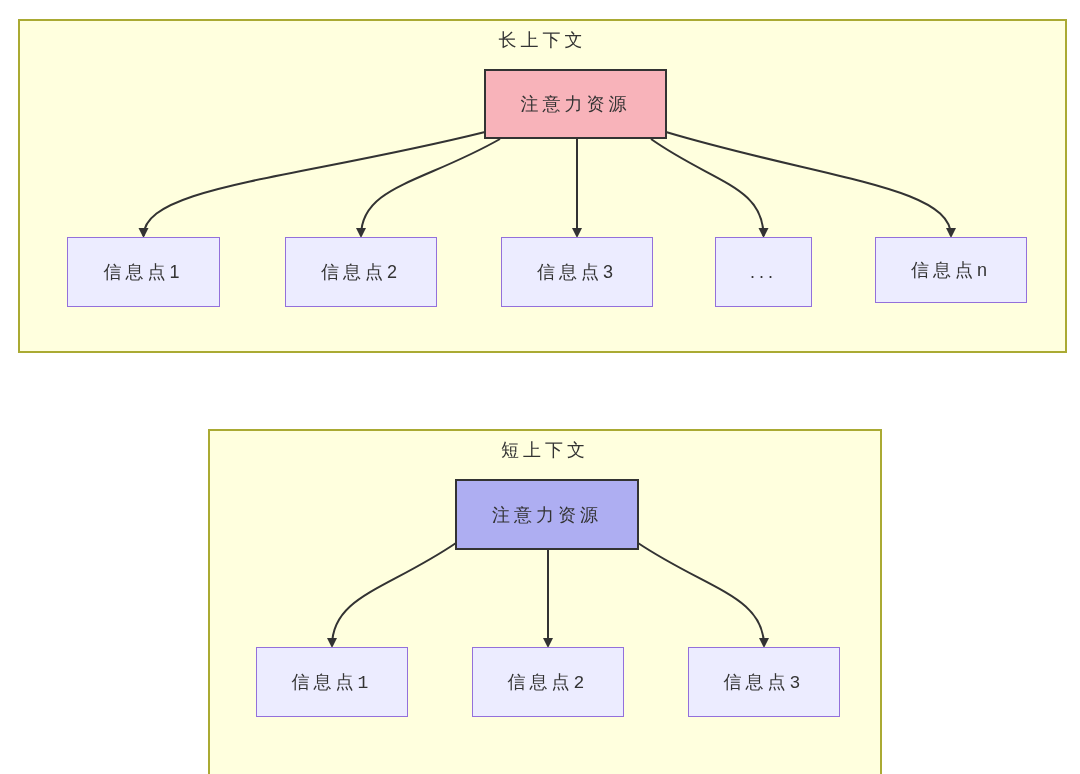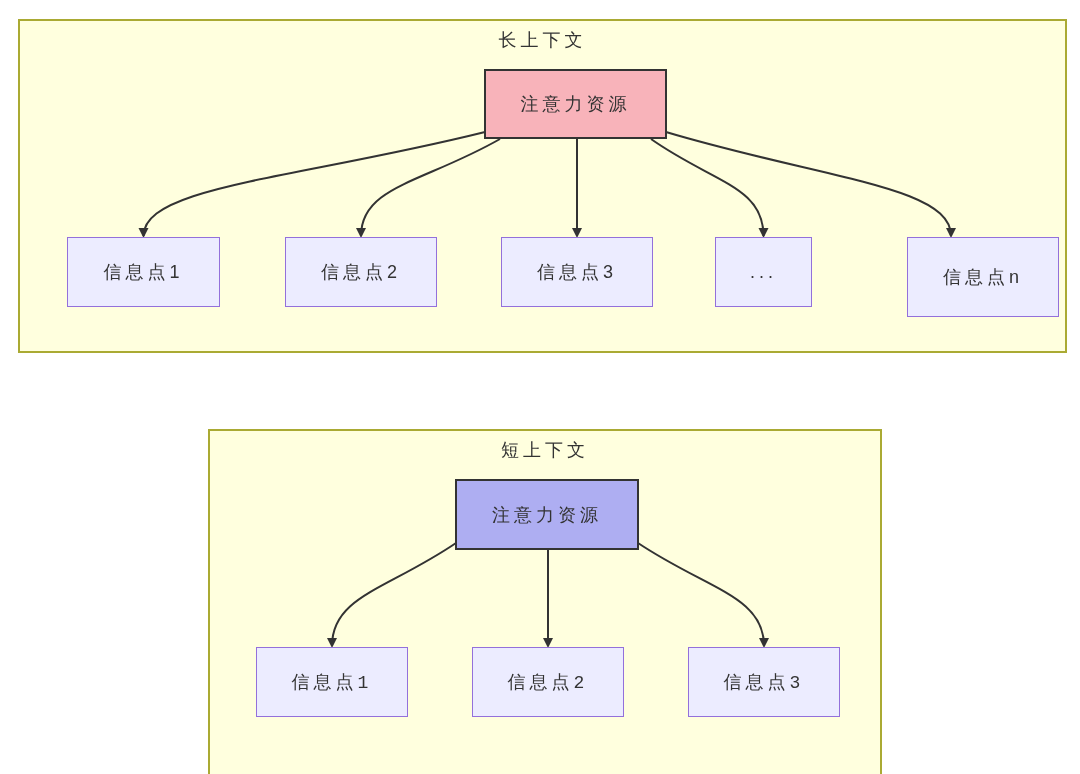--- a/index.html
+++ b/index.html
@@ -80,21 +80,21 @@
       </div>
       <div class="node child-node" style="left: 265px; top: 216px; width: 152px; height: 70px; background: rgb(236, 236, 255); border-color: rgb(147, 112, 219); color: rgb(51, 51, 51);">
         <span class="node-label">信息点2</span>
       </div>
       <div class="node child-node" style="left: 481px; top: 216px; width: 152px; height: 70px; background: rgb(236, 236, 255); border-color: rgb(147, 112, 219); color: rgb(51, 51, 51);">
         <span class="node-label">信息点3</span>
       </div>
       <div class="node child-node" style="left: 695px; top: 216px; width: 97px; height: 70px; background: rgb(236, 236, 255); border-color: rgb(147, 112, 219); color: rgb(51, 51, 51);">
         <span class="node-label">...</span>
       </div>
-      <div class="node child-node" style="left: 855px; top: 216px; width: 152px; height: 80px; background: rgb(236, 236, 255); border-color: rgb(147, 112, 219); color: rgb(51, 51, 51); margin-left: 32px;">
+      <div class="node child-node" style="left: 855px; top: 216px; width: 152px; height: 66px; background: rgb(236, 236, 255); border-color: rgb(147, 112, 219); color: rgb(51, 51, 51);">
         <span class="node-label">信息点n</span>
       </div>
     </section>
 
   <section class="group" style="left: 208px; top: 429px; width: 674px; height: 409px; background: rgb(255, 255, 222); border-color: rgb(170, 170, 51); font-family: Liberation Mono, monospace;">
     <div class="group-title">短上下文</div>
     <svg class="edges" width="674" height="333" viewBox="0 0 674 333">
         <defs>
           <marker id="arrowhead-g1" viewBox="0 0 12 12" refX="9" refY="6" markerWidth="12" markerHeight="12" markerUnits="userSpaceOnUse" orient="auto">
             <path d="M1,1 L11,6 L1,11 Z" fill="#333333"></path>

